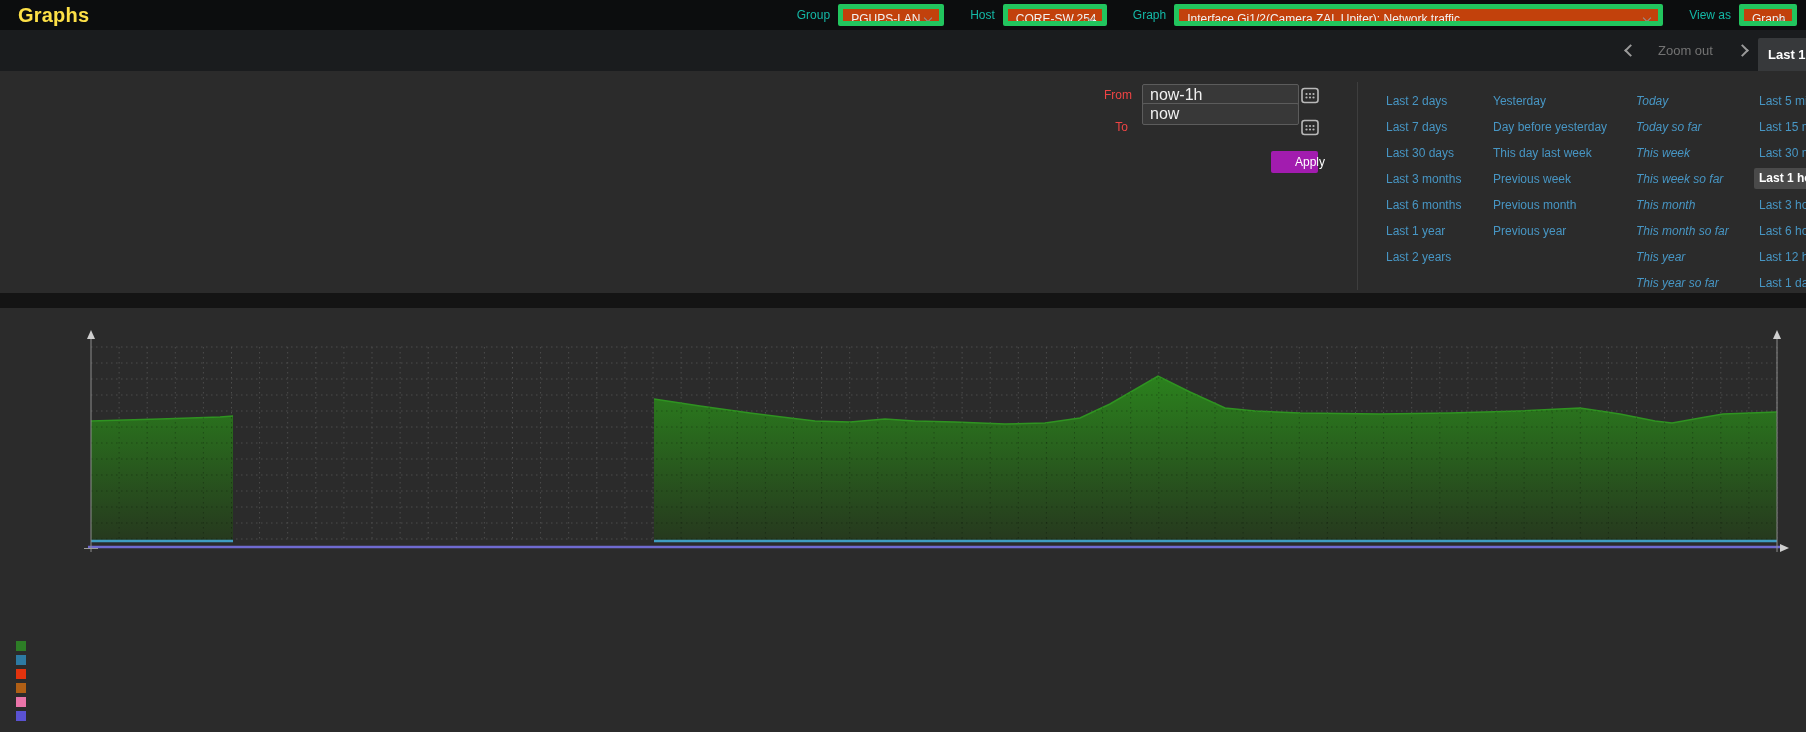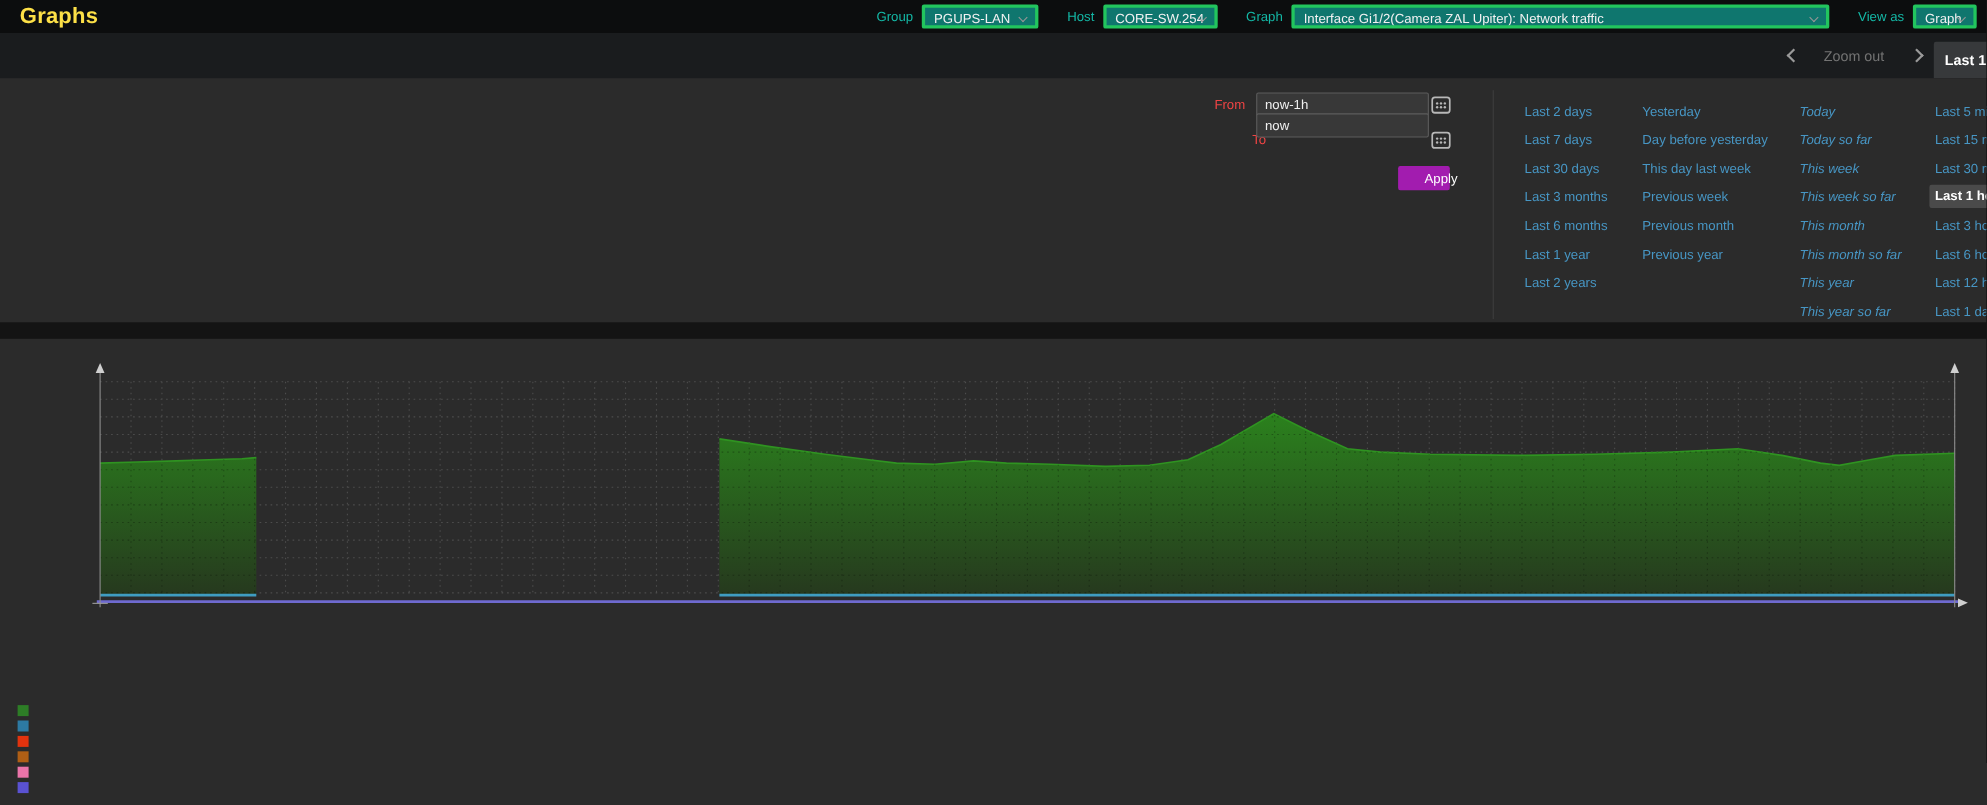--- a/index.html
+++ b/index.html
@@ -6,21 +6,21 @@
   html,body { background:#141414; }
   body { font-family:"Liberation Sans", sans-serif; }
   .screen { position:relative; width:1806px; height:732px; overflow:hidden; background:#141414; }
 
   
   .topbar { position:absolute; left:0; top:0; width:1806px; height:30px; background:#0c0d0e;
             display:flex; align-items:center; }
   .page-title { color:#fde047; font-size:20px; font-weight:700; padding-left:18px; letter-spacing:.2px; }
   .hdr-controls { position:absolute; right:9px; top:0; height:30px; display:flex; align-items:center; }
   .hdr-label { color:#14b8a6; font-size:12px; margin:0 8px 0 26px; white-space:nowrap; }
-  .select { position:relative; height:22px; background:#0f766e; border:3px solid #22c55e; border-radius:2px;
+  .select { position:relative; height:22px; background:#c2410c; border:5px solid #22c55e; border-radius:2px;
             color:#f2f2f2; font-size:12px; line-height:20px; padding:0 22px 0 8px; cursor:pointer;
             white-space:nowrap; overflow:hidden; }
   .chev { position:absolute; right:8px; top:6px; width:6px; height:6px;
           border-right:1.5px solid #969696; border-bottom:1.5px solid #969696; transform:rotate(45deg); }
   .w-group { width:106px; } .w-host { width:104px; } .w-graph { width:489px; } .w-viewas { width:58px; }
 
   
   .strip { position:absolute; left:0; top:30px; width:1806px; height:41px; background:#1a1c1e; }
   .chv { position:absolute; width:9px; height:9px; border-right:2px solid #9a9a9a; border-bottom:2px solid #9a9a9a; cursor:pointer; }
   .chv-left  { left:1626px; top:16px; transform:rotate(135deg); }
@@ -28,21 +28,21 @@
   .zoomout-btn { position:absolute; left:1658px; top:0; height:41px; line-height:41px; background:none; border:none;
                  color:#737373; font-size:13px; font-family:"Liberation Sans",sans-serif; cursor:pointer; }
   .range-tab { position:absolute; left:1758px; top:8px; height:33px; line-height:33px; background:#37393b;
                color:#ffffff; font-size:13px; font-weight:bold; padding:0 12px 0 10px; white-space:nowrap;
                border-radius:2px 2px 0 0; cursor:pointer; }
 
   
   .time-panel { position:absolute; left:0; top:71px; width:1806px; height:222px; background:#2b2b2b; }
   .fld-label { position:absolute; width:92px; text-align:right; color:#ef4444; font-size:12px; height:22px; line-height:22px; }
   .fld-input { position:absolute; width:157px; height:22px; background:#383838; border:1px solid #5c5c5c; border-radius:2px;
-               color:#f0f0f0; font-size:12px; padding:0 7px; font-family:"Liberation Sans",sans-serif; }
+               color:#f0f0f0; font-size:16px; padding:0 7px; font-family:"Liberation Sans",sans-serif; }
   .cal-btn { position:absolute; width:18px; height:17px; background:none; border:none; padding:0; cursor:pointer; }
   .apply-btn { position:absolute; left:1271px; top:80px; width:47px; height:22px; background:#a21caf; border:none;
                border-radius:2px; color:#ffffff; font-size:12px; font-family:"Liberation Sans",sans-serif; cursor:pointer;padding-left:24px; }
   .vdivider { position:absolute; left:1357px; top:11px; width:1px; height:208px; background:#3e3e3e; }
   .presets { position:absolute; inset:0; }
   .preset-col { position:absolute; top:17px; }
   .preset-col:nth-of-type(1){ left:1386px; } .preset-col:nth-of-type(2){ left:1493px; }
   .preset-col:nth-of-type(3){ left:1636px;font-style:italic; } .preset-col:nth-of-type(4){ left:1759px; }
   .preset-link { display:block; height:26px; line-height:26px; font-size:12px; color:#4796c4;
                  text-decoration:none; white-space:nowrap; cursor:pointer; }
@@ -100,21 +100,21 @@
       <svg width="18" height="17" viewBox="0 0 18 17">
         <rect x="1" y="1.5" width="16" height="14" rx="2.5" fill="none" stroke="#b8b8b8" stroke-width="1.6"></rect>
         <circle cx="5.5" cy="7" r="1.1" fill="#b8b8b8"></circle>
           <circle cx="9" cy="7" r="1.1" fill="#b8b8b8"></circle>
           <circle cx="12.5" cy="7" r="1.1" fill="#b8b8b8"></circle>
         <circle cx="5.5" cy="10.5" r="1.1" fill="#b8b8b8"></circle>
           <circle cx="9" cy="10.5" r="1.1" fill="#b8b8b8"></circle>
           <circle cx="12.5" cy="10.5" r="1.1" fill="#b8b8b8"></circle>
       </svg>
     </button>
-    <span class="fld-label" style="left:1059px; top:45px;">To</span>
+    <span class="fld-label" style="left:1036px; top:45px;">To</span>
     <input class="fld-input" style="left: 1142px; top: 32px;" value="now">
     <button class="cal-btn" style="left:1301px; top:48px;">
       <svg width="18" height="17" viewBox="0 0 18 17">
         <rect x="1" y="1.5" width="16" height="14" rx="2.5" fill="none" stroke="#b8b8b8" stroke-width="1.6"></rect>
         <circle cx="5.5" cy="7" r="1.1" fill="#b8b8b8"></circle>
           <circle cx="9" cy="7" r="1.1" fill="#b8b8b8"></circle>
           <circle cx="12.5" cy="7" r="1.1" fill="#b8b8b8"></circle>
         <circle cx="5.5" cy="10.5" r="1.1" fill="#b8b8b8"></circle>
           <circle cx="9" cy="10.5" r="1.1" fill="#b8b8b8"></circle>
           <circle cx="12.5" cy="10.5" r="1.1" fill="#b8b8b8"></circle>

